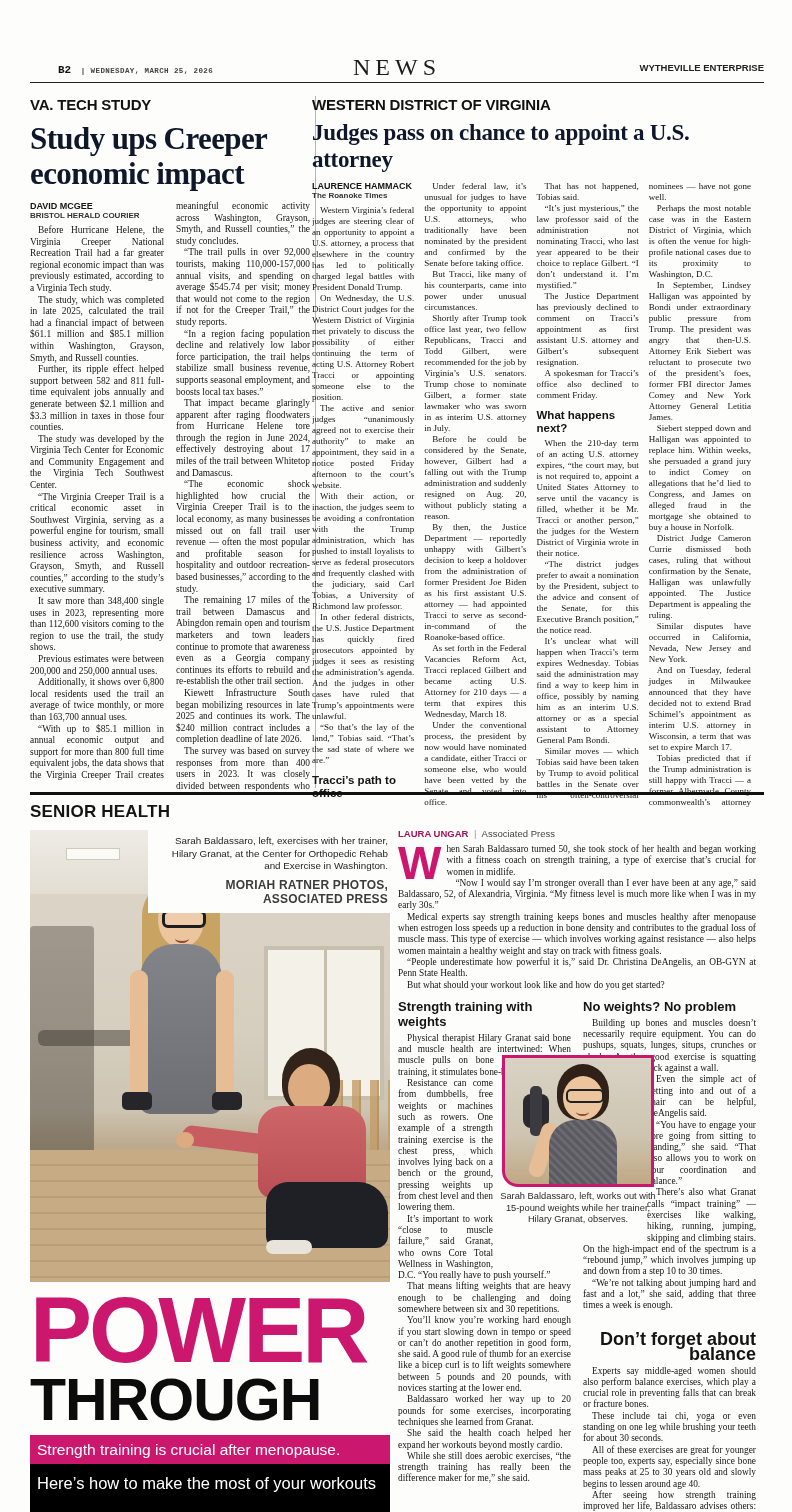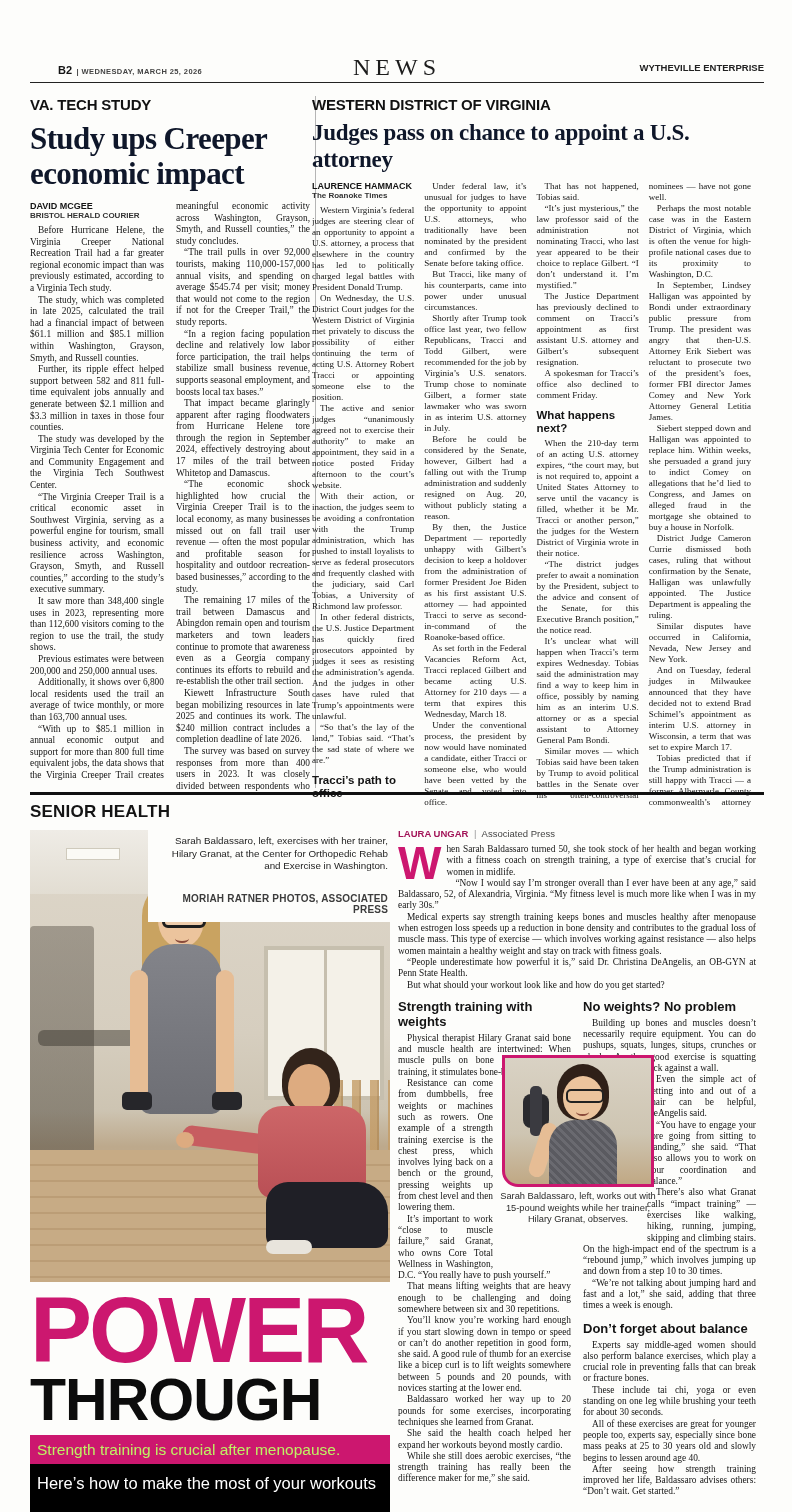--- a/index.html
+++ b/index.html
@@ -1,20 +1,20 @@
 <!DOCTYPE html>
 <html><head>
 <meta charset="utf-8">
 <style>
   html,body{margin:0;padding:0;background:#e8e8e8;}
   .page{position:relative;width:792px;height:1512px;background:#fdfdfb;margin:0 auto;
         overflow:hidden;font-family:"Liberation Serif",serif;color:#141414;}
   
   .hdr{position:absolute;top:54px;left:30px;right:28px;height:26px;}
-  .hdr-left{position:absolute;left:0;top:6px;font-family:Liberation Sans, sans-serif;padding-left:28px;}
+  .hdr-left{position:absolute;left:0;top:6px;font-family:Liberation Mono, monospace;padding-left:28px;}
   .pgnum{font-weight:bold;font-size:11px;}
   .pgdate{font-size:7.5px;color:#444;letter-spacing:.4px;font-weight:bold;}
   .hdr-center{position:absolute;left:0;right:0;text-align:center;top:0;
       font-family:"Liberation Serif",serif;font-size:24px;letter-spacing:5px;color:#1c1c1c;}
   .hdr-right{position:absolute;right:0;top:8px;font-family:"Liberation Sans",sans-serif;
       font-weight:bold;font-size:9.5px;color:#222;}
   .hdr-rule{position:absolute;top:82px;left:30px;right:28px;height:1px;background:#222;}
   
   .kicker{font-family:"Liberation Sans",sans-serif;font-weight:bold;font-size:15px;
       letter-spacing:-.2px;color:#111;}
@@ -81,48 +81,48 @@
       background:linear-gradient(#cd6668,#b94f55);border-radius:24px 24px 14px 14px;}
   .w2-arm{position:absolute;left:152px;top:300px;width:92px;height:20px;background:#c75d60;
       border-radius:10px;transform:rotate(7deg);}
   .w2-hand{position:absolute;left:146px;top:302px;width:18px;height:16px;background:#ddab80;border-radius:50%;}
   .w2-legs{position:absolute;left:236px;top:352px;width:122px;height:66px;background:#1f1f26;
       border-radius:22px 30px 12px 12px;}
   .w2-shoe{position:absolute;left:236px;top:410px;width:46px;height:14px;background:#e8e4dc;border-radius:7px;}
   .cap-box{position:absolute;top:0;right:0;width:228px;background:#fdfdfb;padding:5px 2px 7px 12px;
       text-align:right;}
   .cap-box .cap{font-family:"Liberation Sans",sans-serif;font-size:9.8px;line-height:12.5px;color:#1e1e1e;}
-  .cap-box .credit{font-family:"Liberation Sans",sans-serif;font-weight:bold;font-size:10px;
-      color:#3c3c3c;margin-top:20px;letter-spacing:.2px;}
+  .cap-box .credit{font-family:"Liberation Sans",sans-serif;font-weight:bold;font-size:12px;
+      color:#3c3c3c;margin-top:5px;letter-spacing:.2px;}
   
   .promo{margin-top:6px;}
   .promo-power{font-family:"Liberation Sans",sans-serif;font-weight:bold;font-size:93px;
       line-height:84px;letter-spacing:-3px;color:var(--accent);}
   .promo-through{font-family:"Liberation Sans",sans-serif;font-weight:bold;font-size:59px;
       line-height:56px;letter-spacing:-1px;color:#0c0c0c;}
-  .promo-bar1{margin-top:7px;background:var(--accent);color:#bef264;font-family:"Liberation Sans",sans-serif;
+  .promo-bar1{margin-top:7px;background:var(--accent);color:#ffffff;font-family:"Liberation Sans",sans-serif;
       font-size:15.5px;line-height:29px;height:29px;padding-left:7px;}
   .promo-bar2{background:#000;color:#fff;font-family:"Liberation Sans",sans-serif;font-size:16.5px;
       line-height:22px;height:49px;padding:8px 0 0 7px;box-sizing:border-box;}
   
   .sh-right{position:absolute;left:398px;top:828px;width:358px;}
   .sh-byline{font-family:"Liberation Sans",sans-serif;font-size:9.5px;margin-bottom:5px;}
   .sh-byline .bn{font-weight:bold;color:#a21458;}
   .sh-byline .sep{color:#999;margin:0 3px;}
   .sh-byline .bo{color:#444;}
   .sh-p{margin:0;font-size:9.4px;line-height:11.3px;text-align:justify;text-indent:9px;}
   .sh-intro-first{text-indent:0;}
   .dropcap{float:left;font-family:"Liberation Sans",sans-serif;font-weight:bold;font-size:46px;
       line-height:36px;height:36px;color:var(--accent);margin:1px 5px 0 0;}
   .sh-cols{position:relative;margin-top:8px;display:flex;gap:12px;}
   .sh-col{width:173px;}
   .sh-col h3{font-family:"Liberation Sans",sans-serif;font-weight:bold;font-size:13px;
       line-height:15px;margin:0 0 4px;}
-  .sh-col p[data-kind="sub"]{font-family:"Liberation Sans",sans-serif;font-weight:bold;font-size:13px;
-      line-height:15px;text-indent:0;text-align:left;margin:9px 0 4px;}
+  .sh-col p[data-kind="sub"]{font-family:"Liberation Sans",sans-serif;font-weight:bold;font-size:18px;
+      line-height:15px;text-indent:0;text-align:right;margin:20px 0 4px;}
   .spacer-r{float:right;width:78px;height:184px;}
   .spacer-l{float:left;width:64px;height:168px;}
   
   .inset{position:absolute;left:98px;top:56px;width:164px;}
   .inset-pic{position:relative;width:146px;height:126px;overflow:hidden;margin:0 auto;
       border:3px solid var(--accent);border-bottom-left-radius:16px;
       background:linear-gradient(#d9d2c4 0%,#cec5b2 60%,#c0a884 100%);}
   .i-hair{position:absolute;left:52px;top:6px;width:52px;height:56px;background:#2f2018;border-radius:50% 50% 40% 40%;}
   .i-face{position:absolute;left:58px;top:18px;width:40px;height:44px;background:#ecc49d;border-radius:50%;}
   .i-glasses{position:absolute;left:61px;top:31px;width:34px;height:10px;border:2.5px solid #222;border-radius:5px;}
@@ -163,21 +163,21 @@
         <p data-kind="p">The study, which was completed in late 2025, calculated the trail had a financial impact of between $61.1 million and $85.1 million within Washington, Grayson, Smyth, and Russell counties.</p>
         <p data-kind="p">Further, its ripple effect helped support between 582 and 811 full-time equivalent jobs annually and generate between $2.1 million and $3.3 million in taxes in those four counties.</p>
         <p data-kind="p">The study was developed by the Virginia Tech Center for Economic and Community Engagement and the Virginia Tech Southwest Center.</p>
         <p data-kind="p">“The Virginia Creeper Trail is a critical economic asset in Southwest Virginia, serving as a powerful engine for tourism, small business activity, and economic resilience across Washington, Grayson, Smyth, and Russell counties,” according to the study’s executive summary.</p>
         <p data-kind="p">It saw more than 348,400 single uses in 2023, representing more than 112,600 visitors coming to the region to use the trail, the study shows.</p>
         <p data-kind="p">Previous estimates were between 200,000 and 250,000 annual uses.</p>
         <p data-kind="p">Additionally, it shows over 6,800 local residents used the trail an average of twice monthly, or more than 163,700 annual uses.</p>
         <p data-kind="p">“With up to $85.1 million in annual economic output and support for more than 800 full time equivalent jobs, the data shows that the Virginia Creeper Trail creates meaningful economic activity across Washington, Grayson, Smyth, and Russell counties,” the study concludes.</p>
         <p data-kind="p">“The trail pulls in over 92,000 tourists, making 110,000-157,000 annual visits, and spending on average $545.74 per visit; money that would not come to the region if not for the Creeper Trail,” the study reports.</p>
         <p data-kind="p">“In a region facing population decline and relatively low labor force participation, the trail helps stabilize small business revenue, supports seasonal employment, and boosts local tax bases.”</p>
-        <p data-kind="p">That impact became glaringly apparent after raging floodwaters from Hurricane Helene tore through the region in September 2024, effectively destroying about 17 miles of the trail between Whitetop and Damascus.</p>
+        <p data-kind="p">That impact became glaringly apparent after raging floodwaters from Hurricane Helene tore through the region in June 2024, effectively destroying about 17 miles of the trail between Whitetop and Damascus.</p>
         <p data-kind="p">“The economic shock highlighted how crucial the Virginia Creeper Trail is to the local economy, as many businesses missed out on fall trail user revenue — often the most popular and profitable season for hospitality and outdoor recreation-based businesses,” according to the study.</p>
         <p data-kind="p">The remaining 17 miles of the trail between Damascus and Abingdon remain open and tourism marketers and town leaders continue to promote that awareness even as a Georgia company continues its efforts to rebuild and re-establish the other trail section.</p>
         <p data-kind="p">Kiewett Infrastructure South began mobilizing resources in late 2025 and continues its work. The $240 million contract includes a completion deadline of late 2026.</p>
         <p data-kind="p">The survey was based on survey responses from more than 400 users in 2023. It was closely divided between respondents who live within a 30-minute drive and those more than 30 minutes away.</p>
       </div>
   </section>
 
   <div class="vdiv"></div>
 
   <section class="judges">

